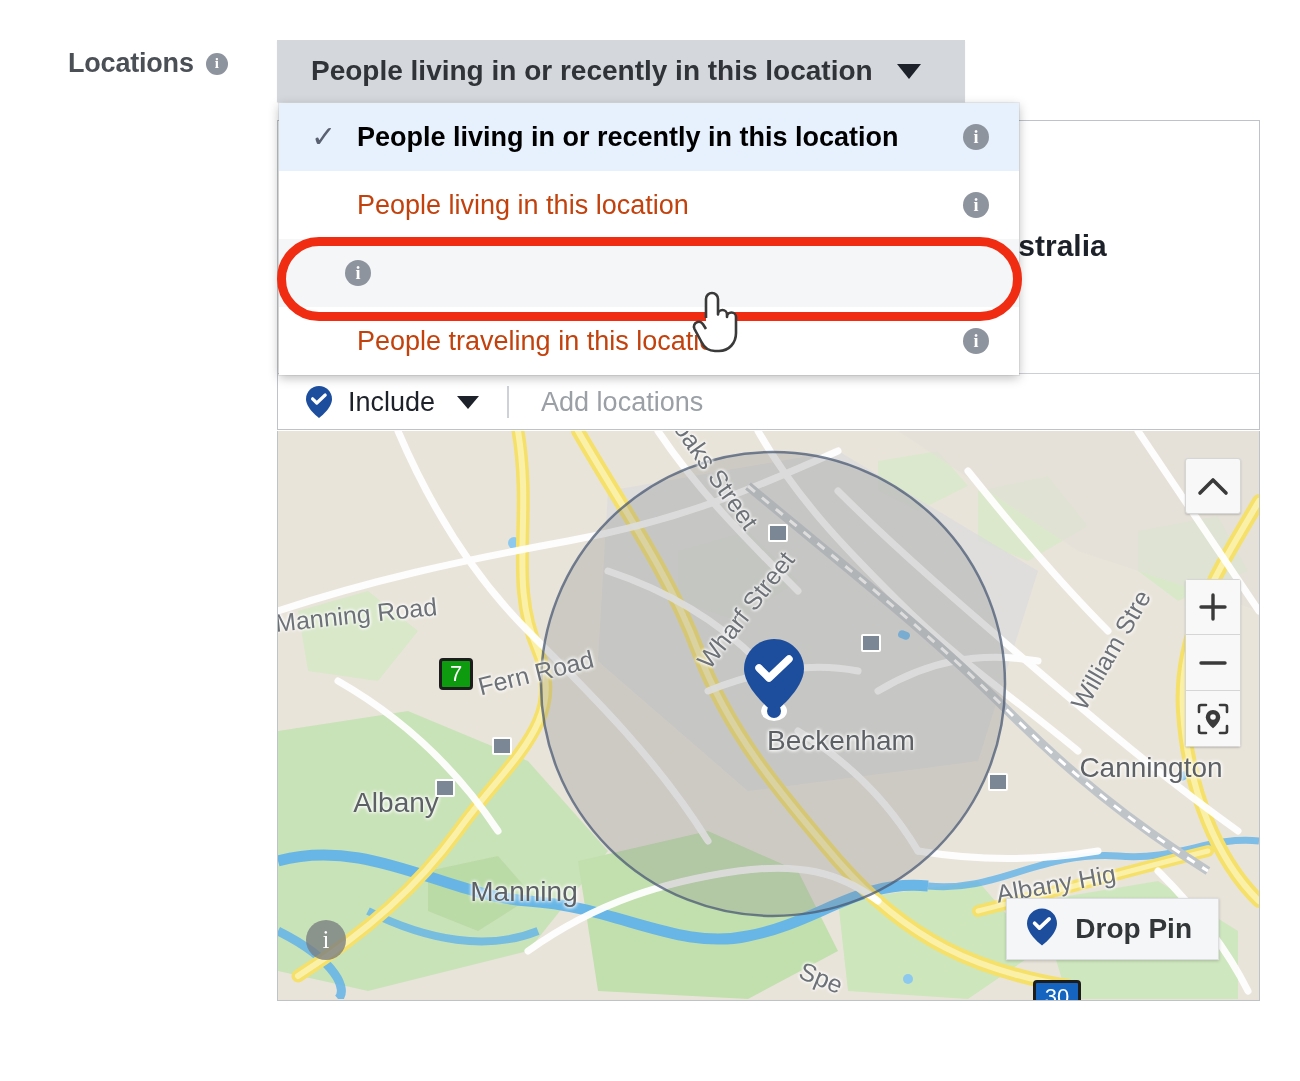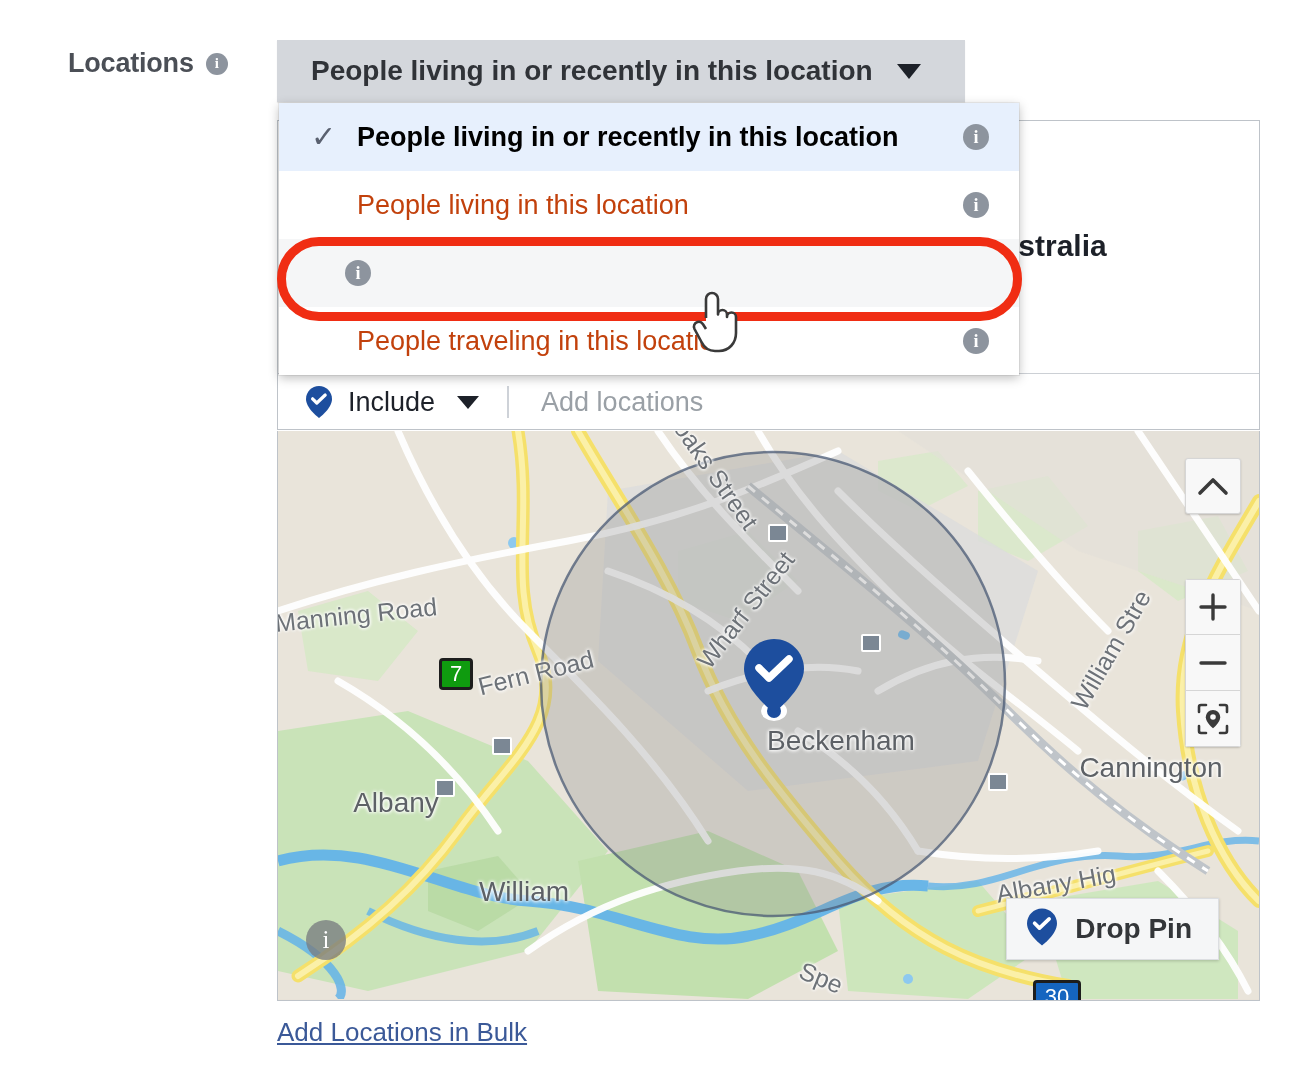--- a/index.html
+++ b/index.html
@@ -266,21 +266,21 @@
         </g>
 
         <circle cx="495" cy="253" r="232" fill="#8e8e8e" fill-opacity="0.30" stroke="#4a5a74" stroke-width="2.5" stroke-opacity=".75"></circle>
       </g>
     </svg>
 
     <div id="map-labels">
         <div style="position: absolute; left: 78px; top: 184px; font-size: 25px; color: rgb(109, 114, 120); white-space: nowrap; transform: translate(-50%, -50%) rotate(-6deg); text-shadow: rgb(255, 255, 255) 0px 0px 4px, rgb(255, 255, 255) 0px 0px 4px, rgb(255, 255, 255) 0px 0px 3px; font-family: &quot;Liberation Sans&quot;, sans-serif;">Manning Road</div>
         <div style="position: absolute; left: 258px; top: 242px; font-size: 25px; color: rgb(109, 114, 120); white-space: nowrap; transform: translate(-50%, -50%) rotate(-14deg); text-shadow: rgb(255, 255, 255) 0px 0px 4px, rgb(255, 255, 255) 0px 0px 4px, rgb(255, 255, 255) 0px 0px 3px; font-family: &quot;Liberation Sans&quot;, sans-serif;">Fern Road</div>
         <div style="position: absolute; left: 118px; top: 372px; font-size: 28px; color: rgb(93, 97, 102); white-space: nowrap; transform: translate(-50%, -50%) rotate(0deg); text-shadow: rgb(255, 255, 255) 0px 0px 4px, rgb(255, 255, 255) 0px 0px 4px, rgb(255, 255, 255) 0px 0px 3px; font-family: &quot;Liberation Sans&quot;, sans-serif;">Albany</div>
-        <div style="position: absolute; left: 246px; top: 461px; font-size: 28px; color: rgb(93, 97, 102); white-space: nowrap; transform: translate(-50%, -50%) rotate(0deg); text-shadow: rgb(255, 255, 255) 0px 0px 4px, rgb(255, 255, 255) 0px 0px 4px, rgb(255, 255, 255) 0px 0px 3px; font-family: &quot;Liberation Sans&quot;, sans-serif;">William</div>
+        <div style="position: absolute; left: 246px; top: 461px; font-size: 28px; color: rgb(93, 97, 102); white-space: nowrap; transform: translate(-50%, -50%) rotate(0deg); text-shadow: rgb(255, 255, 255) 0px 0px 4px, rgb(255, 255, 255) 0px 0px 4px, rgb(255, 255, 255) 0px 0px 3px; font-family: &quot;Liberation Sans&quot;, sans-serif;">Manning</div>
         <div style="position: absolute; left: 563px; top: 310px; font-size: 28px; color: rgb(93, 97, 102); white-space: nowrap; transform: translate(-50%, -50%) rotate(0deg); text-shadow: rgb(255, 255, 255) 0px 0px 4px, rgb(255, 255, 255) 0px 0px 4px, rgb(255, 255, 255) 0px 0px 3px; font-family: &quot;Liberation Sans&quot;, sans-serif;">Beckenham</div>
         <div style="position: absolute; left: 873px; top: 337px; font-size: 28px; color: rgb(93, 97, 102); white-space: nowrap; transform: translate(-50%, -50%) rotate(0deg); text-shadow: rgb(255, 255, 255) 0px 0px 4px, rgb(255, 255, 255) 0px 0px 4px, rgb(255, 255, 255) 0px 0px 3px; font-family: &quot;Liberation Sans&quot;, sans-serif;">Cannington</div>
         <div style="position: absolute; left: 468px; top: 179px; font-size: 25px; color: rgb(109, 114, 120); white-space: nowrap; transform: translate(-50%, -50%) rotate(-52deg); text-shadow: rgb(255, 255, 255) 0px 0px 4px, rgb(255, 255, 255) 0px 0px 4px, rgb(255, 255, 255) 0px 0px 3px; font-family: &quot;Liberation Sans&quot;, sans-serif;">Wharf Street</div>
         <div style="position: absolute; left: 833px; top: 219px; font-size: 25px; color: rgb(109, 114, 120); white-space: nowrap; transform: translate(-50%, -50%) rotate(-60deg); text-shadow: rgb(255, 255, 255) 0px 0px 4px, rgb(255, 255, 255) 0px 0px 4px, rgb(255, 255, 255) 0px 0px 3px; font-family: &quot;Liberation Sans&quot;, sans-serif;">William Stre</div>
         <div style="position: absolute; left: 438px; top: 44px; font-size: 25px; color: rgb(109, 114, 120); white-space: nowrap; transform: translate(-50%, -50%) rotate(55deg); text-shadow: rgb(255, 255, 255) 0px 0px 4px, rgb(255, 255, 255) 0px 0px 4px, rgb(255, 255, 255) 0px 0px 3px; font-family: &quot;Liberation Sans&quot;, sans-serif;">oaks Street</div>
         <div style="position: absolute; left: 778px; top: 453px; font-size: 25px; color: rgb(109, 114, 120); white-space: nowrap; transform: translate(-50%, -50%) rotate(-10deg); text-shadow: rgb(255, 255, 255) 0px 0px 4px, rgb(255, 255, 255) 0px 0px 4px, rgb(255, 255, 255) 0px 0px 3px; font-family: &quot;Liberation Sans&quot;, sans-serif;">Albany Hig</div>
         <div style="position: absolute; left: 543px; top: 547px; font-size: 25px; color: rgb(109, 114, 120); white-space: nowrap; transform: translate(-50%, -50%) rotate(22deg); text-shadow: rgb(255, 255, 255) 0px 0px 4px, rgb(255, 255, 255) 0px 0px 4px, rgb(255, 255, 255) 0px 0px 3px; font-family: &quot;Liberation Sans&quot;, sans-serif;">Spe</div>
       </div>
 
     <div id="map-shields">
@@ -339,21 +339,20 @@
       <span>
         <svg width="30" height="38" viewBox="0 0 26 32">
           <path d="M13 0C5.8 0 0 5.8 0 13c0 9.5 13 19 13 19s13-9.5 13-19C26 5.8 20.2 0 13 0z" fill="#1d4e9e"></path>
           <path d="M6.6 12.8l4.2 4.2 8.4-8" stroke="#fff" stroke-width="3.2" fill="none" stroke-linecap="round" stroke-linejoin="round"></path>
         </svg>
       </span>
       <span class="drop-pin-text">Drop Pin</span>
     </div>
   </div>
 
-  <a class="bulk-link" href="#">Add Locations in Bulk</a>
 
   <div class="dd-trigger">
     <span class="dd-trigger-text">People living in or recently in this location</span>
     <span class="dd-trigger-caret"></span>
   </div>
 
   <div class="dd-menu" id="dd-menu">
       <div class="dd-item selected">
         <span class="check">✓</span>
         <span class="dd-text">People living in or recently in this location</span>

